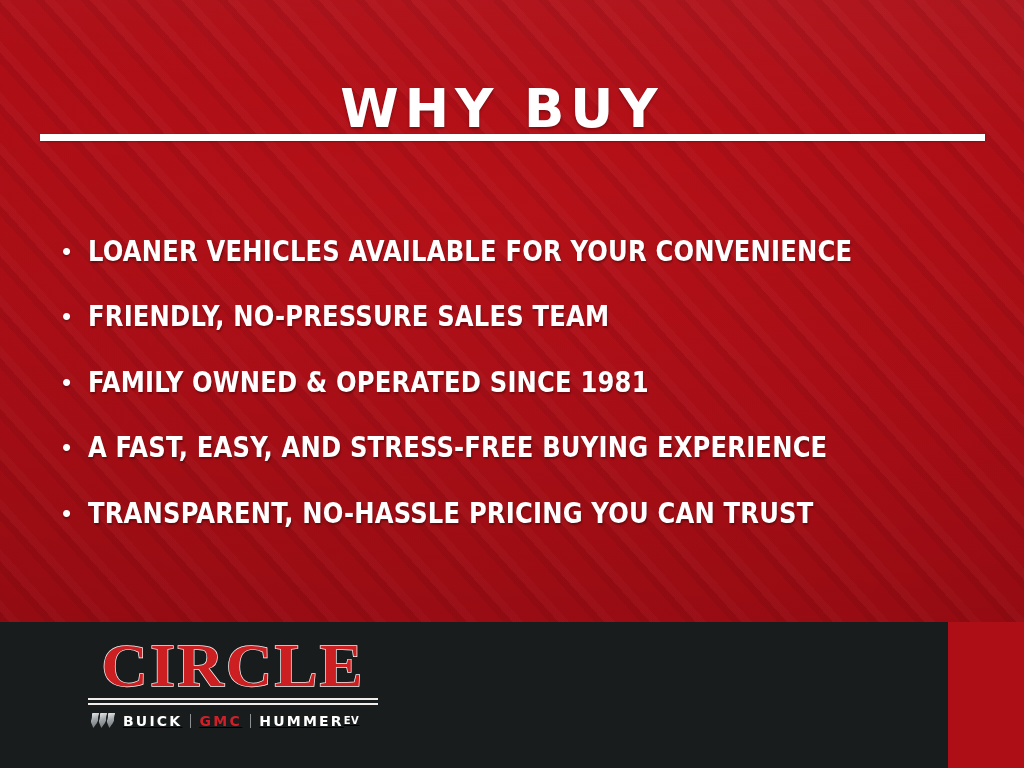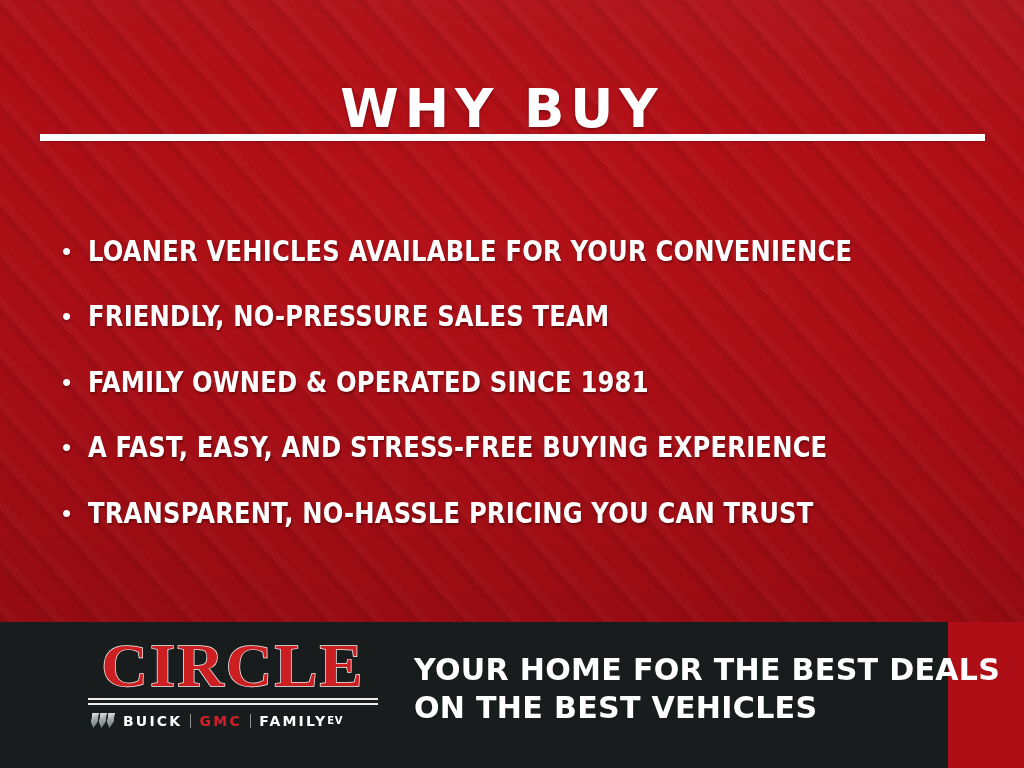--- a/index.html
+++ b/index.html
@@ -147,20 +147,21 @@
   .logo-rule + .logo-rule { margin-top: 3px; }
 
   
   .brands {
     display: flex;
     align-items: center;
     justify-content: flex-start;
     margin-top: 7px;
     height: 18px;
     padding-left: 3px;
+    text-decoration: underline;
   }
   .tri-shield {
     display: flex;
     align-items: flex-end;
     gap: 1px;
     margin-right: 9px;
   }
   .shield {
     width: 7px;
     height: 15px;
@@ -265,25 +266,21 @@
         </span>
 
         <span class="brand-name">BUICK</span>
 
         <span class="brand-sep"></span>
 
         <span class="brand-name gmc">GMC</span>
 
         <span class="brand-sep"></span>
 
-        <span class="brand-name">FAMILY</span>
+        <span class="brand-name">HUMMER</span>
         <span class="brand-name brand-ev">EV</span>
       </div>
     </div>
 
-    <div class="tagline">
-      <div class="tagline-line">YOUR HOME FOR THE BEST DEALS</div>
-      <div class="tagline-line">ON THE BEST VEHICLES</div>
-    </div>
 
   </div>
 
 </div>
 
 </body></html>

